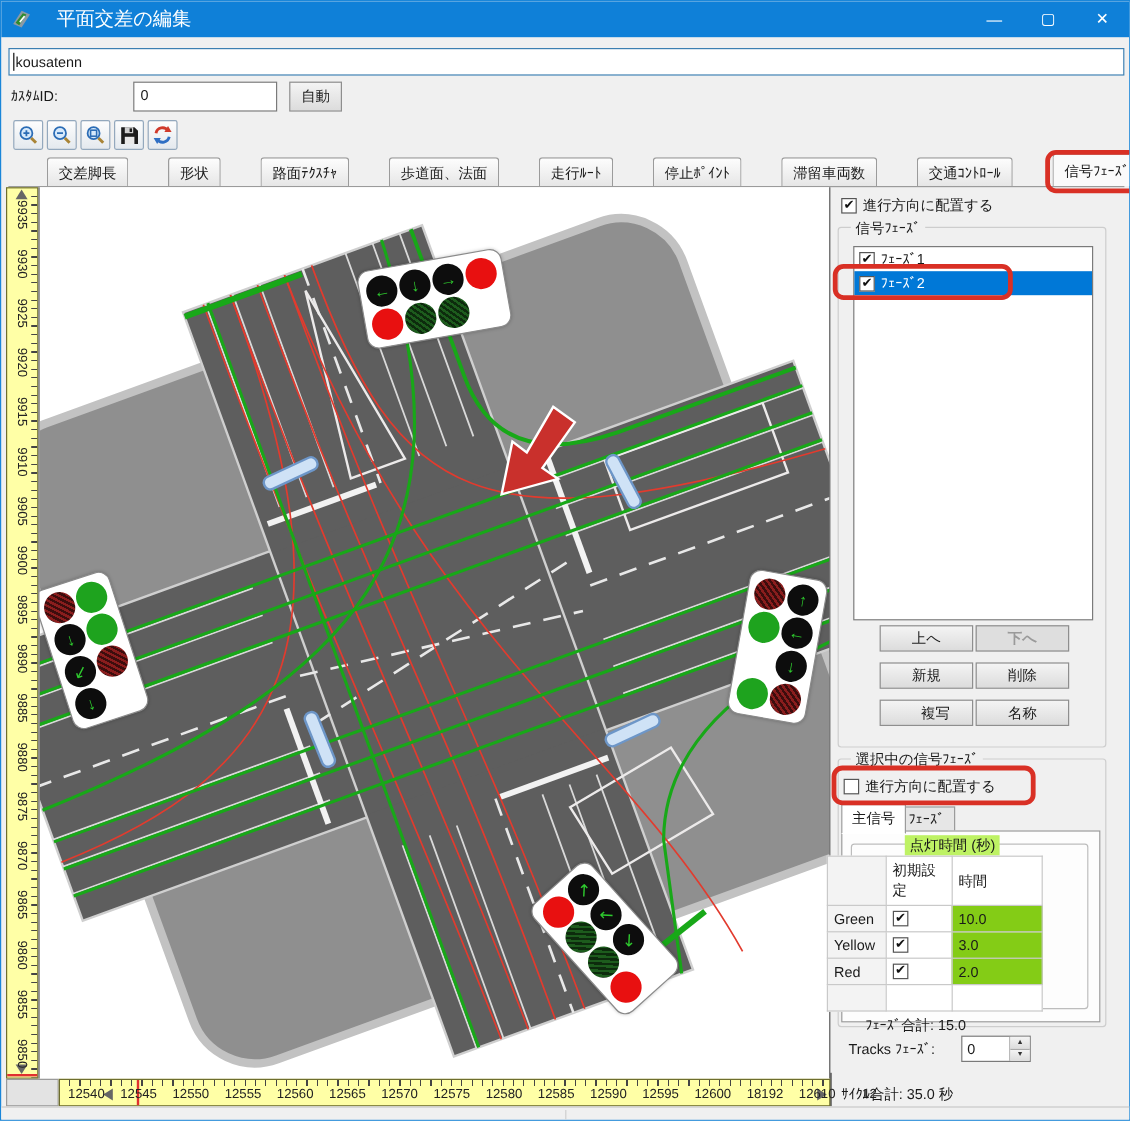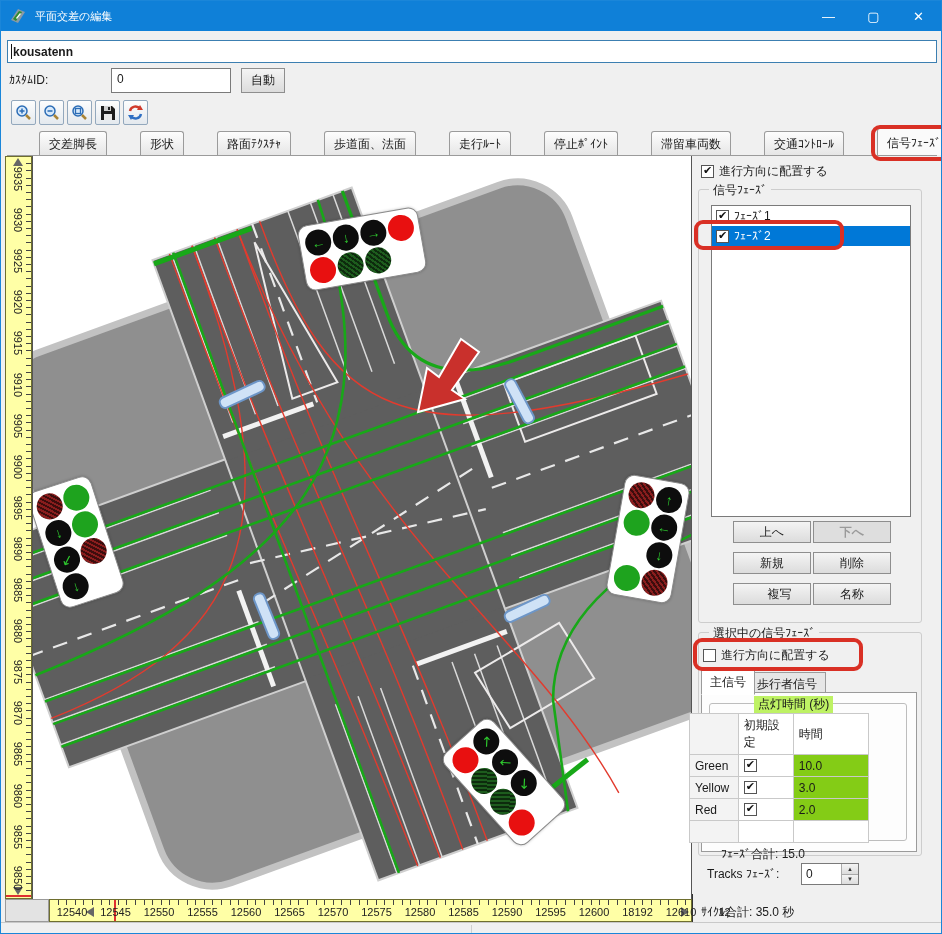--- a/index.html
+++ b/index.html
@@ -3,26 +3,26 @@
 <meta charset="utf-8">
 <style>
   * { margin:0; padding:0; box-sizing:border-box; }
   html,body { width:942px; height:934px; }
   body { font-family:"Liberation Sans","DejaVu Sans",sans-serif; font-size:12px; color:#1a1a1a; background:#f0f0f0; }
   #window { position:relative; width:942px; height:934px; background:#f0f0f0; border:1px solid #1a86d9; overflow:hidden; }
 
   
   .titlebar { position:absolute; left:0; top:0; width:100%; height:30px; background:#0f80d8; display:flex; align-items:center; }
   .titlebar .app-icon { width:18px; height:18px; margin:0 8px 0 8px; }
-  .titlebar .title { color:#fff; font-size:11px; }
+  .titlebar .title { color:#fff; font-size:16px;margin-left:12px; }
   .win-controls { position:absolute; right:0; top:0; height:30px; display:flex; }
   .win-btn { width:45px; height:30px; color:#fff; display:flex; align-items:center; justify-content:center; font-size:13px; }
 
   
-  .name-input { position:absolute; left:6px; top:39px; width:930px; height:23px; background:#fff; border:1px solid #3c7fb1; display:flex; align-items:center; padding-left:3px;font-weight:bold; }
+  .name-input { position:absolute; left:6px; top:39px; width:930px; height:23px; background:#fff; border:1px solid #3c7fb1; display:flex; align-items:center; padding-left:3px; }
   .caret { width:1px; height:15px; background:#111; margin-right:1px; }
   .custom-id-label { position:absolute; left:8px; top:72px; }
   .custom-id-input { position:absolute; left:110px; top:67px; width:120px; height:25px; background:#fff; border:1px solid #7a7a7a; padding:3px 5px; }
   .auto-btn { position:absolute; left:240px; top:67px; width:44px; height:25px; background:linear-gradient(#f4f4f4,#dcdcdc); border:1px solid #8e8e8e; display:flex; align-items:center; justify-content:center; }
 
   
   .toolbar { position:absolute; left:10px; top:99px; display:flex; gap:3px; }
   .tool-btn { width:25px; height:25px; background:linear-gradient(#fdfdfd,#e4e9ee); border:1px solid #93a8bd; border-radius:2px; display:flex; align-items:center; justify-content:center; }
 
   
@@ -361,21 +361,21 @@
     <span class="legend">選択中の信号ﾌｪｰｽﾞ</span>
   </div>
 
   <div class="rp-label" style="left:702px; top:646px; display:flex; align-items:center;">
     <span class="checkbox"></span>
     <span>進行方向に配置する</span>
     <div class="red-ann" style="left:-10px; top:-9px; width:170px; height:33px;"></div>
   </div>
 
   <div class="sig-tab selected" style="left:700px; top:669px; z-index:7;"><span>主信号</span></div>
-  <div class="sig-tab" style="left:747px; top:671px;"><span>歩行者信号</span></div>
+  <div class="sig-tab" style="left:747px; top:671px;"><span>ﾌｪｰｽﾞ</span></div>
   <div class="tab-panel"></div>
 
   <div class="groupbox" style="left:708px; top:702px; width:198px; height:138px; border-color:#bdbdbd;">
     <span class="legend" style="background:#bef264;margin-left:34px;">点灯時間 (秒)</span>
   </div>
   <table class="sig-table">
     <thead>
         <tr>
       <th class="lbl"></th>
       <th class="chk">初期設定</th>

